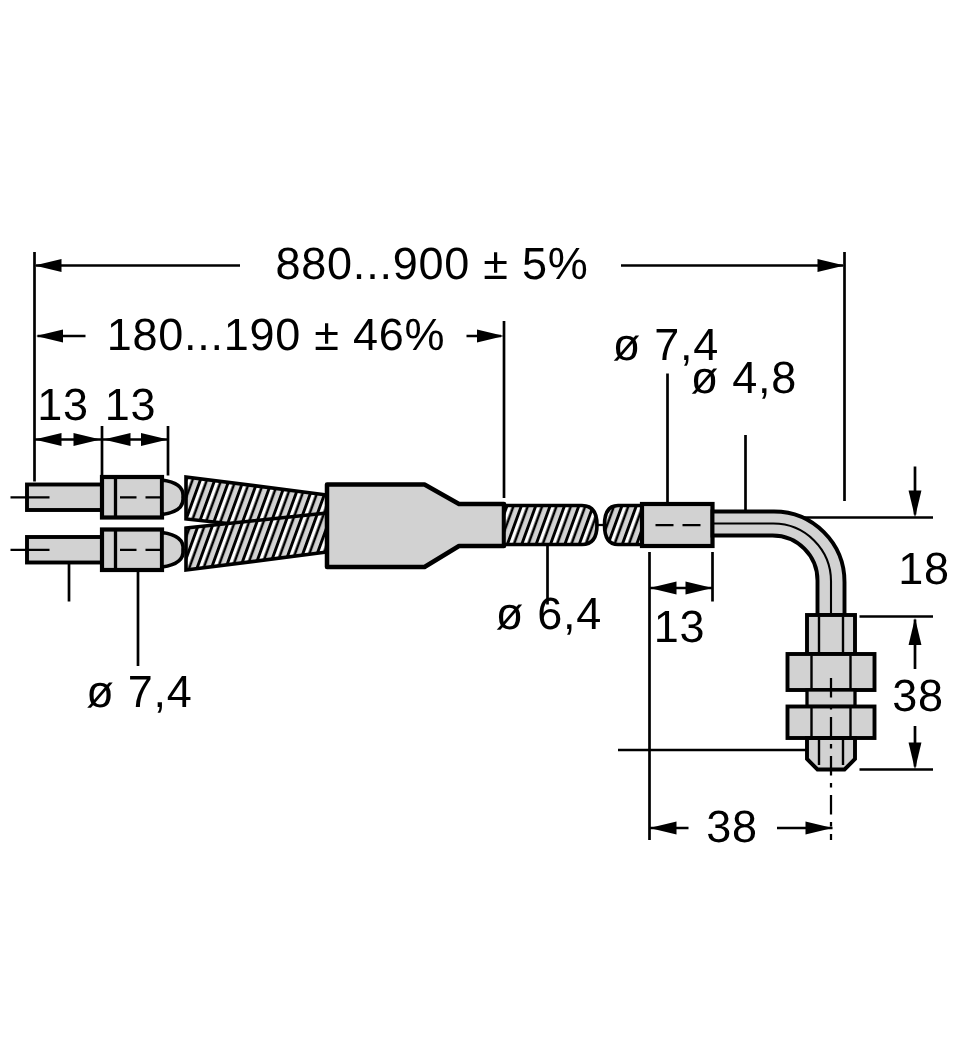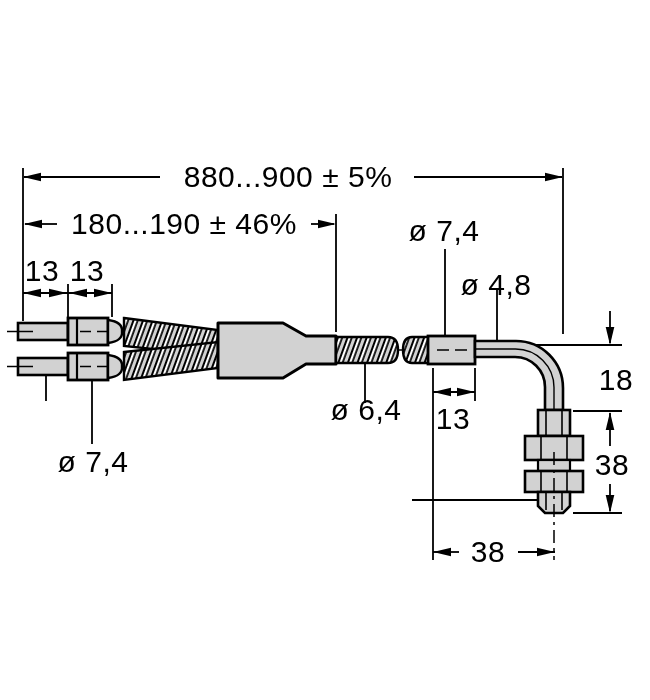--- a/index.html
+++ b/index.html
@@ -155,19 +155,19 @@
     </g>
   </svg>
 
   <div class="lbl" style="left:288px;top:177px;">880...900 ± 5%</div>
   <div class="lbl" style="left:184px;top:224px;">180...190 ± 46%</div>
   <div class="lbl" style="left:42px;top:271px;">13</div>
   <div class="lbl" style="left:87px;top:271px;">13</div>
   <div class="lbl" style="left:93px;top:462px;">ø 7,4</div>
   <div class="lbl" style="left:366px;top:410px;">ø 6,4</div>
   <div class="lbl" style="left:444px;top:231px;">ø 7,4</div>
-  <div class="lbl" style="left:496px;top:285px;">ø 4,8</div>
+  <div class="lbl" style="left:496px;top:253px;">ø 4,8</div>
   <div class="lbl" style="left:453px;top:419px;">13</div>
   <div class="lbl" style="left:616px;top:380px;">18</div>
   <div class="lbl" style="left:612px;top:465px;">38</div>
   <div class="lbl" style="left:488px;top:552px;">38</div>
 
 </div>
 
 </body></html>

